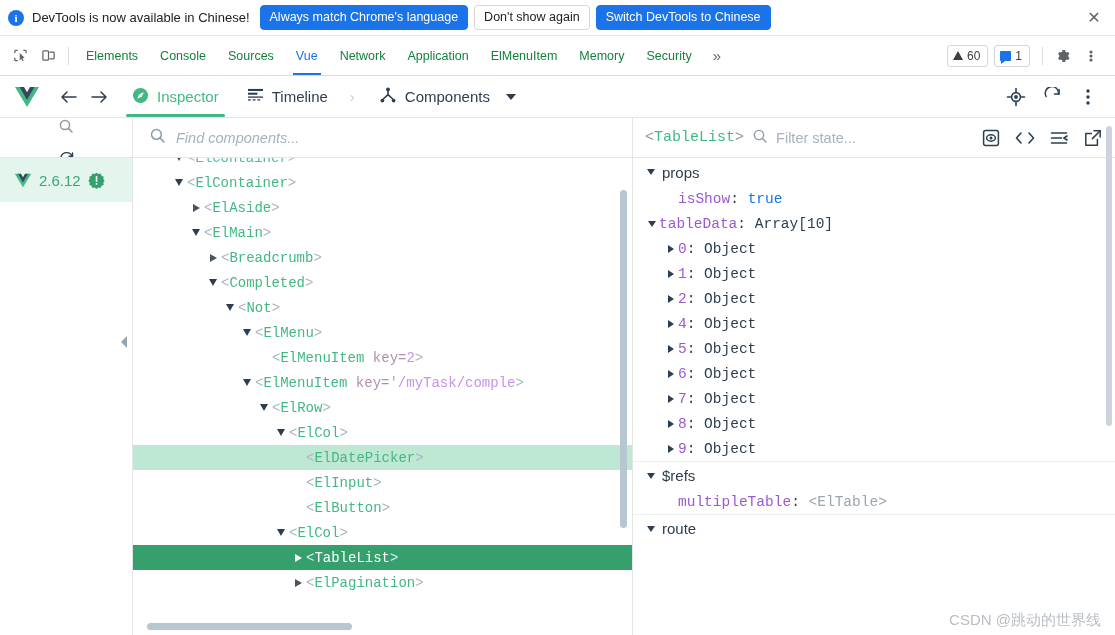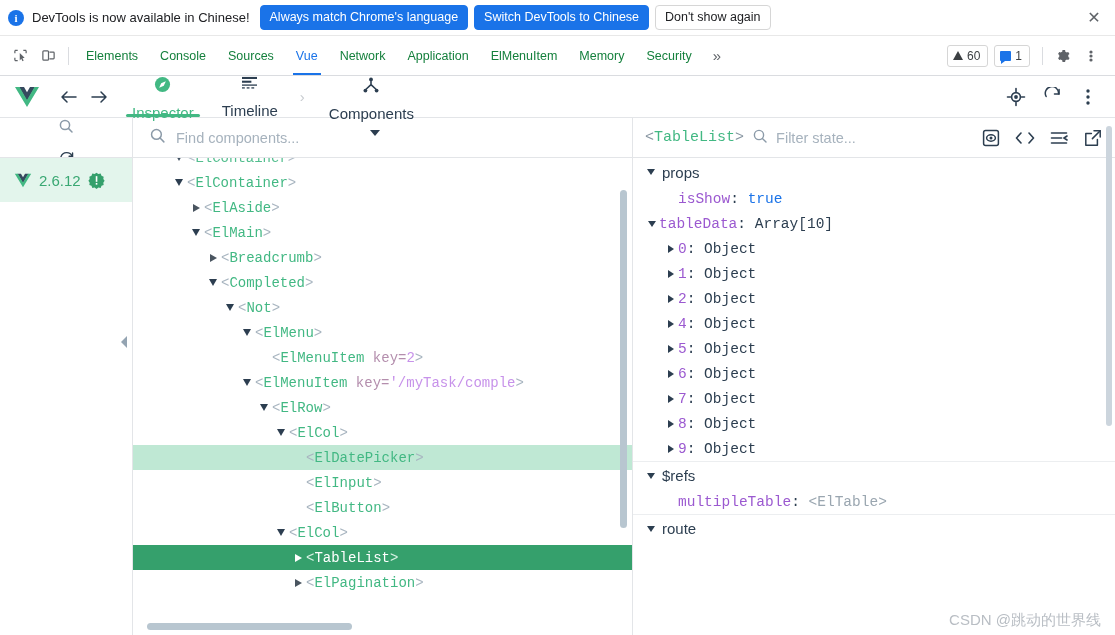--- a/index.html
+++ b/index.html
@@ -164,21 +164,20 @@
     display: flex; align-items: center;
     gap: 8px;
     height: 41px;
     padding: 0 10px;
     margin-left: 8px;
     cursor: pointer;
     font-size: 15px;
     color: #2c3e50;
     position: relative;
     white-space: nowrap;
-    flex-direction: column;
   }
   .vt-tab.active { color: #42b883; }
   .vt-tab.active::after {
     content: "";
     position: absolute; left: 4px; right: 4px; bottom: 0;
     height: 3px; background: #42b883; border-radius: 2px;
   }
   .vt-chev { color: #c8ccd0; font-size: 15px; margin: 0 6px 0 12px; }
   .vt-right { margin-left: auto; display: flex; align-items: center; gap: 6px; }
   .vt-icon {
@@ -263,21 +262,21 @@
   }
   .tree-search {
     height: 40px;
     display: flex;
     align-items: center;
     gap: 10px;
     padding: 0 8px 0 16px;
     border-bottom: 1px solid #e3e5e8;
     flex: 0 0 auto;
   }
-  .tree-search .search-ph { font-size: 14.5px; }
+  .tree-search .search-ph { font-size: 14.5px; font-style: italic; }
   .tree-body {
     flex: 1 1 auto;
     position: relative;
     overflow: hidden;
     padding-top: 0px;
   }
   .tree-row {
     height: 25px;
     display: flex;
     align-items: center;
@@ -455,22 +454,22 @@
     pointer-events: none;
   }
 </style>
 </head>
 <body>
 
 <div class="notif-bar">
   <div class="notif-info-icon">i</div>
   <div class="notif-text">DevTools is now available in Chinese!</div>
   <div class="notif-btn primary">Always match Chrome's language</div>
+  <div class="notif-btn ghost">Don't show again</div>
   <div class="notif-btn primary">Switch DevTools to Chinese</div>
-  <div class="notif-btn ghost">Don't show again</div>
   <div class="notif-close">✕</div>
 </div>
 
 <div class="devtools-tabs">
   <div class="dt-icon-btn">
     <svg width="15" height="15" viewBox="0 0 16 16" fill="none" stroke="#5f6368" stroke-width="1.3">
       <path d="M2 2.6h3M2 2.6v3M14 2.6h-3M14 2.6v3M2 13.4h3M2 13.4v-3"></path>
       <path d="M7.2 5.3l5.2 5.1-2.3.4 1.3 2.6-1.3.7-1.3-2.6-1.6 1.7z" fill="#5f6368" stroke="none"></path>
     </svg>
   </div>

